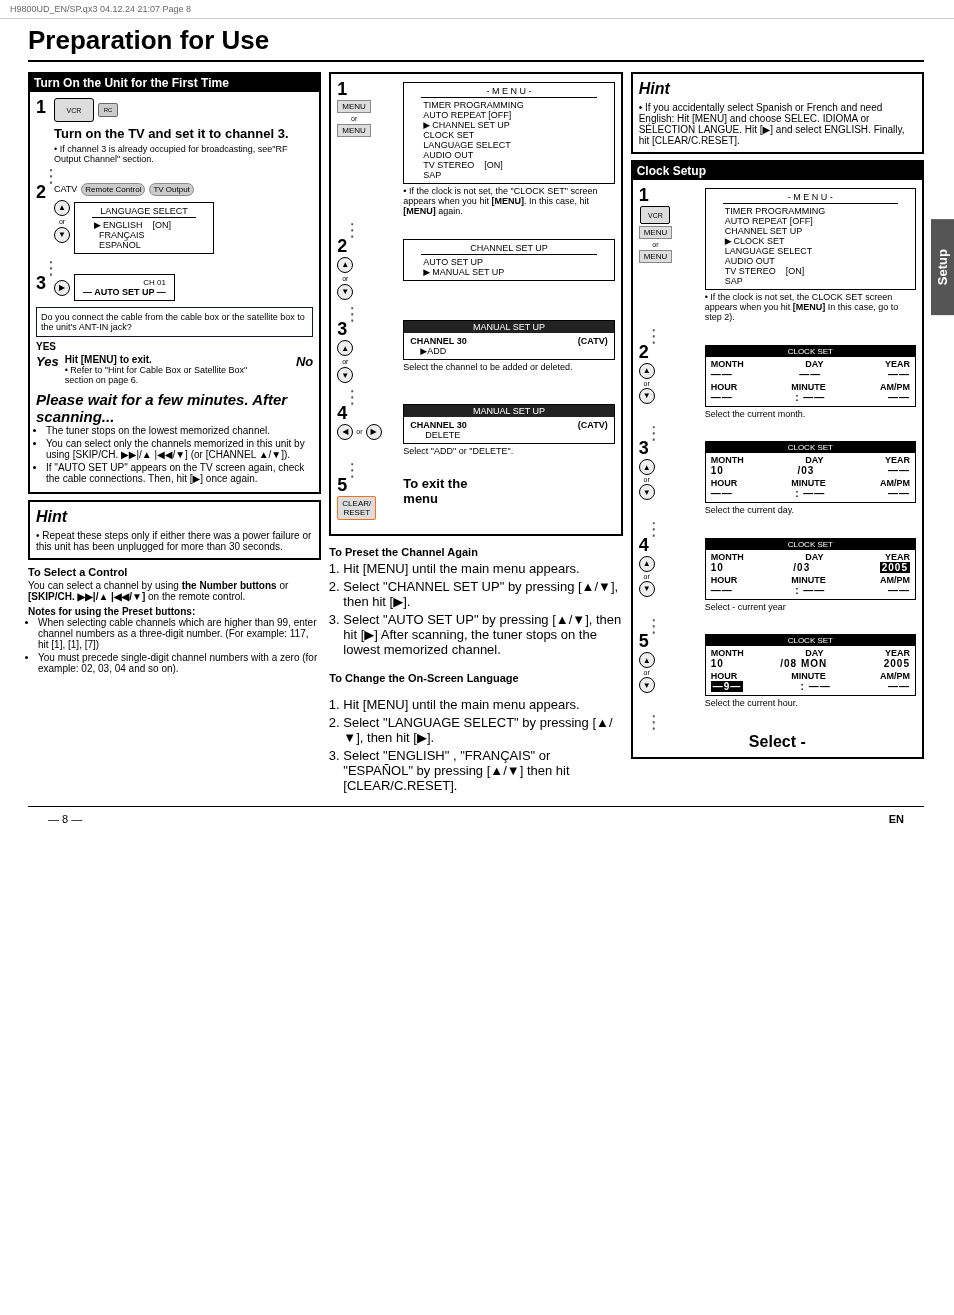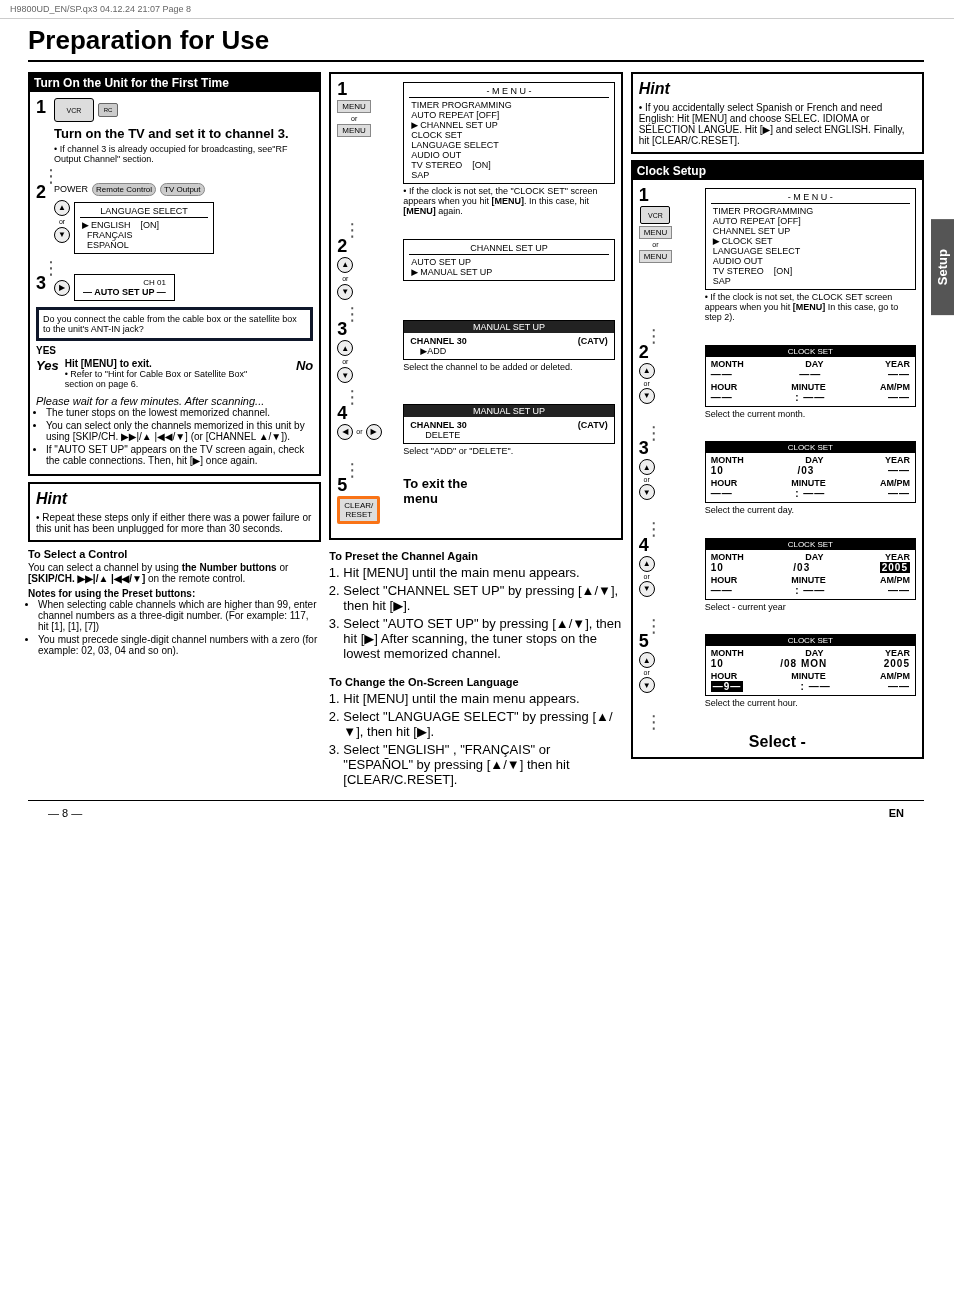--- a/index.html
+++ b/index.html
@@ -76,21 +76,21 @@
       flex: 1;
     }
     .step-text-large {
       font-size: 13px;
       font-weight: bold;
     }
 
     
     .screen-mock {
       border: 1px solid #000;
-      padding: 3px 5px;
+      padding: 3px 17px;
       font-size: 9px;
       background: #fff;
       margin: 2px 0;
       min-width: 140px;
     }
     .screen-title {
       text-align: center;
       font-size: 9px;
       border-bottom: 1px solid #000;
       margin-bottom: 2px;
@@ -104,21 +104,21 @@
       display: flex;
       align-items: center;
     }
     .tri-right {
       font-size: 9px;
       margin-right: 2px;
     }
     .small { font-size: 9px; }
 
     .note-box {
-      border: 3px solid #0f172a;
+      border: 1px solid #0f172a;
       padding: 4px;
       font-size: 9px;
       margin: 4px 0;
       background: #fff;
     }
 
     .bottom-bar {
       display: flex;
       justify-content: space-between;
       align-items: center;
@@ -265,21 +265,21 @@
               </div>
             </div>
           </div>
 
           <div style="padding-left:6px; font-size:18px; line-height:0.7; color:#555;">⋮</div>
 
           <div class="step-row">
             <div class="step-num">2</div>
             <div class="step-content">
               <div style="display:flex; align-items:center; gap:4px; margin-bottom:4px; font-size:9px;">
-                <span>POWER</span>
+                <span>CATV</span>
                 <div style="border:1px solid #888; padding:1px 3px; border-radius:8px; background:#ccc; font-size:8px;">Remote Control</div>
                 <div style="border:1px solid #888; padding:1px 3px; border-radius:8px; background:#ccc; font-size:8px;">TV Output</div>
               </div>
               <div style="display:flex; align-items:flex-start; gap:4px;">
                 <div style="display:flex; flex-direction:column; align-items:center; gap:2px;">
                   <div style="width:16px; height:16px; border:1px solid #000; border-radius:50%; background:#eee; display:flex; align-items:center; justify-content:center; font-size:8px;">▲</div>
                   <div style="font-size:7px;">or</div>
                   <div style="width:16px; height:16px; border:1px solid #000; border-radius:50%; background:#eee; display:flex; align-items:center; justify-content:center; font-size:8px;">▼</div>
                 </div>
                 <div class="screen-mock">
@@ -314,21 +314,21 @@
 
           <div style="display:flex; gap:6px; align-items:flex-start; margin-bottom:6px;">
             <div style="font-size:13px; font-style:italic; font-weight:bold;">Yes</div>
             <div>
               <div style="font-size:10px; font-weight:bold;">Hit <strong>[MENU]</strong> to exit.</div>
               <div style="font-size:9px;">• Refer to "Hint for Cable Box or Satellite Box" section on page 6.</div>
             </div>
             <div style="font-size:13px; font-style:italic; font-weight:bold; margin-left:20px;">No</div>
           </div>
 
-          <div style="font-size:11px; font-style:italic; font-weight:normal;">Please wait for a few minutes. After scanning...</div>
+          <div style="font-size:15px; font-style:italic; font-weight:bold;">Please wait for a few minutes. After scanning...</div>
           <ul class="bullet-list">
             <li>The tuner stops on the lowest memorized channel.</li>
             <li>You can select only the channels memorized in this unit by using [SKIP/CH. ▶▶|/▲  |◀◀/▼] (or [CHANNEL ▲/▼]).</li>
             <li>If "AUTO SET UP" appears on the TV screen again, check the cable connections. Then, hit [▶] once again.</li>
           </ul>
         </div>
 
         <div class="hint-box">
           <div class="hint-title">
             <em>Hint</em>
@@ -449,41 +449,41 @@
               </div>
               <div style="font-size:9px; margin-top:2px;">Select "ADD" or "DELETE".</div>
             </div>
           </div>
 
           <div style="padding-left:6px; font-size:18px; line-height:0.7; color:#555;">⋮</div>
 
           <div class="step-with-screen">
             <div class="step-left-area">
               <div class="step-num">5</div>
-              <div style="border:3px solid #f97316; padding:2px 4px; font-size:8px; background:#ddd; text-align:center; border-radius:2px;">CLEAR/<br>RESET</div>
+              <div style="border:1px solid #f97316; padding:2px 4px; font-size:8px; background:#ddd; text-align:center; border-radius:2px;">CLEAR/<br>RESET</div>
             </div>
             <div class="step-right-area">
               <div style="font-size:13px; font-weight:bold;">To exit the<br>menu</div>
             </div>
           </div>
         </div>
 
         <div style="margin-top:4px;">
           <div style="font-weight:bold; font-size:11px; margin-bottom:3px;">
             <span>To Preset the Channel Again</span>
           </div>
           <ol class="steps-numbered" style="padding-left:14px;">
             <li>Hit [MENU] until the main menu appears.</li>
             <li>Select "CHANNEL SET UP" by pressing [▲/▼], then hit [▶].</li>
             <li>Select "AUTO SET UP" by pressing [▲/▼], then hit [▶] After scanning, the tuner stops on the lowest memorized channel.</li>
           </ol>
         </div>
 
         <div style="margin-top:6px;">
-          <div style="font-weight:bold; font-size:11px; margin-bottom:3px;">
+          <div style="font-weight:bold; font-size:11px; margin-bottom:13px;">
             <span>To Change the On-Screen Language</span>
           </div>
           <ol class="steps-numbered" style="padding-left:14px;">
             <li>Hit [MENU] until the main menu appears.</li>
             <li>Select "LANGUAGE SELECT" by pressing [▲/▼], then hit [▶].</li>
             <li>Select "ENGLISH" , "FRANÇAIS" or "ESPAÑOL" by pressing [▲/▼] then hit [CLEAR/C.RESET].</li>
           </ol>
         </div>
 
       </div>

